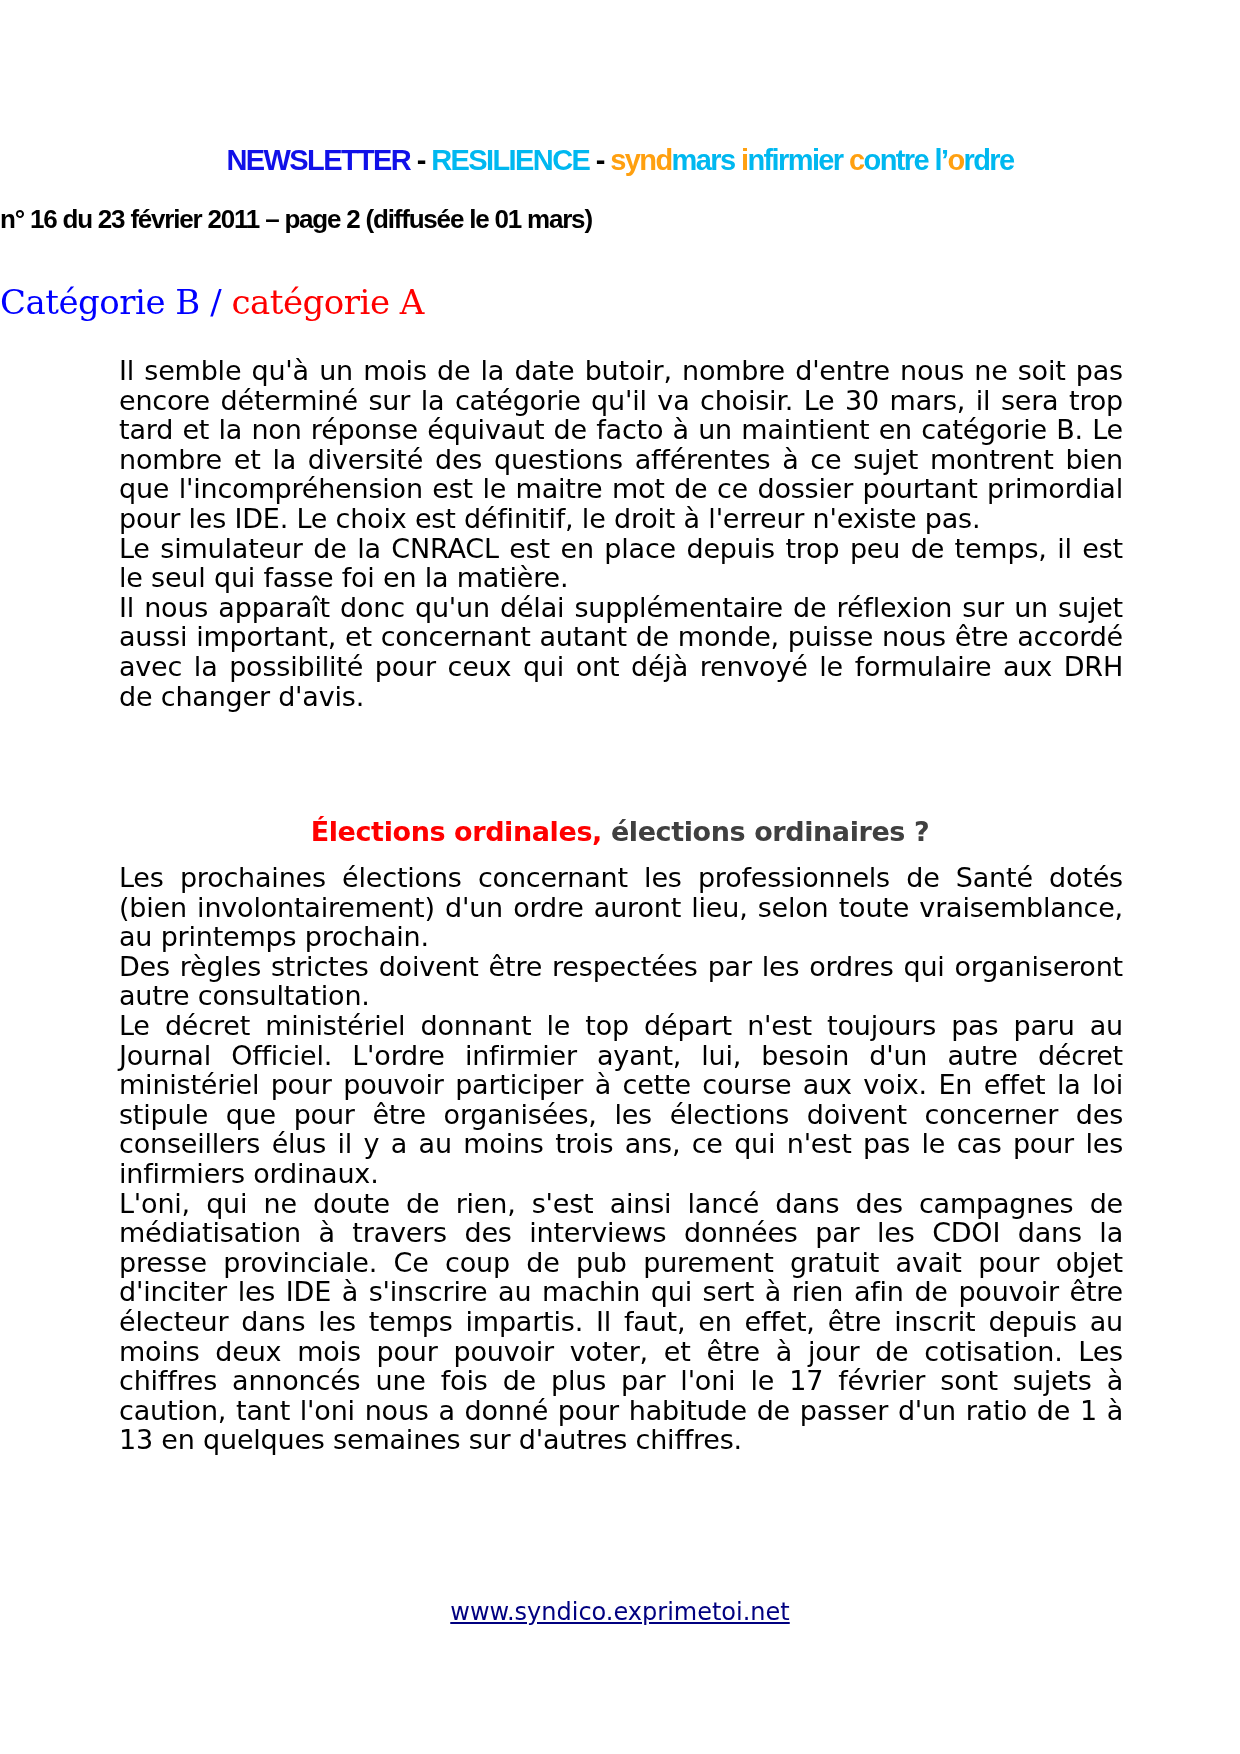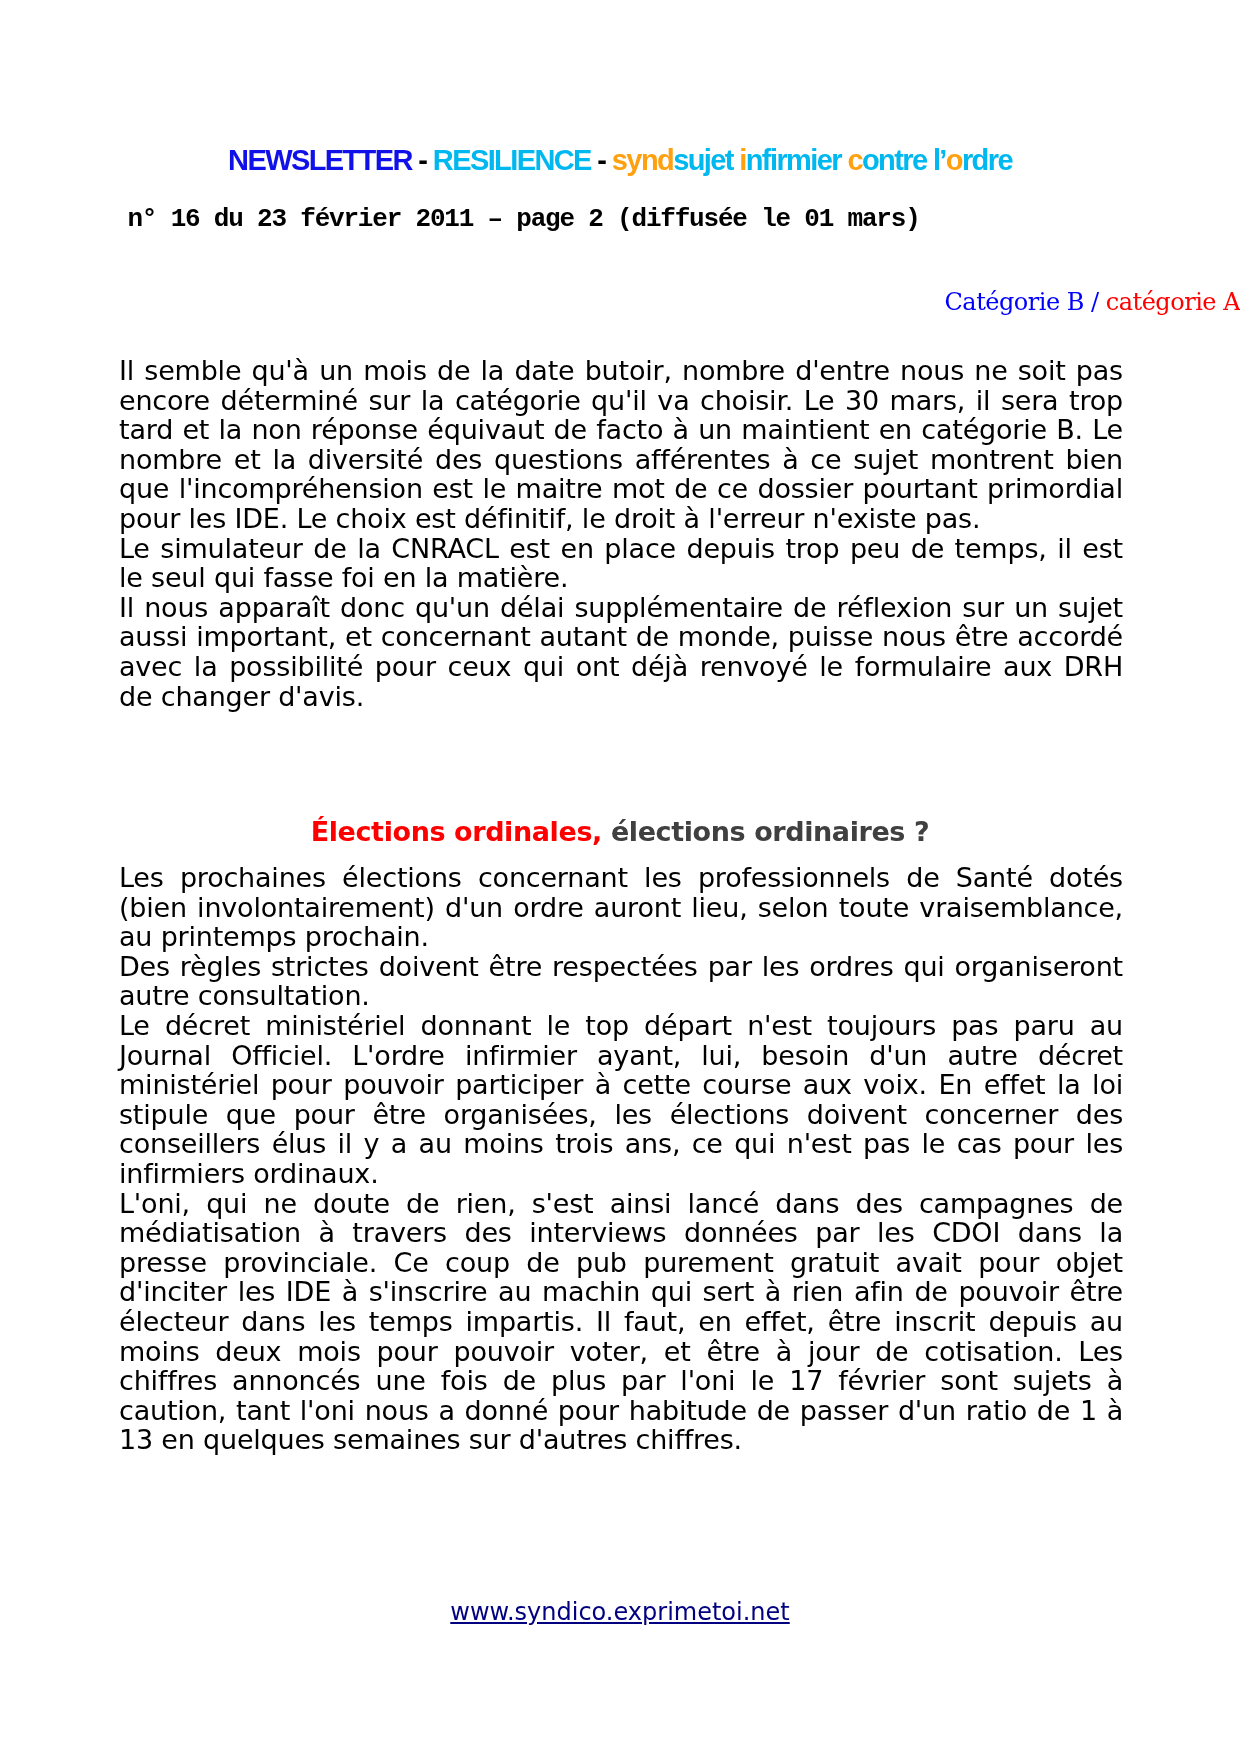--- a/index.html
+++ b/index.html
@@ -8,27 +8,27 @@
     .masthead {
       position: absolute; left: 0; top: 142px; width: 1240px; text-align: center;
       font-family: "Liberation Sans", sans-serif; font-weight: bold; font-size: 29px;
       letter-spacing: -1.6px; line-height: 36px; white-space: nowrap;
     }
     .masthead .blue { color: #1010e8; }
     .masthead .cyan { color: #00b8f0; }
     .masthead .orange { color: #ffa010; }
     .masthead .black { color: #000000; }
     .issue {
-      position: absolute; left: 0; top: 203px; width: 1047px; text-align: center;
-      font-family: Liberation Mono, monospace; font-weight: bold; font-size: 26px;
+      position: absolute; left: 0; top: 203px; width: 1047px; 
+      font-family: Liberation Sans, sans-serif; font-weight: bold; font-size: 26px;
       letter-spacing: -1.2px; color: #000; line-height: 32px; white-space: nowrap;
     }
     .section-title-1 {
-      position: absolute; left: 0; top: 280px; width: 1240px; text-align: right;
-      font-family: "DejaVu Serif", serif; font-size: 24px; line-height: 44px; white-space: nowrap;
+      position: absolute; left: 0; top: 280px; width: 1240px; text-align: left;
+      font-family: "DejaVu Serif", serif; font-size: 34px; line-height: 44px; white-space: nowrap;
       letter-spacing: -0.5px;
     }
     .section-title-1 .blue { color: #0000ff; }
     .section-title-1 .red { color: #ff0000; }
     .section-title-2 {
       position: absolute; left: 0; top: 814px; width: 1240px; text-align: center;
       font-family: "DejaVu Sans", sans-serif; font-weight: bold; font-size: 27px; line-height: 36px;
       white-space: nowrap; letter-spacing: -0.4px;
     }
     .section-title-2 .red { color: #ff0000; text-align: right; }
@@ -46,21 +46,21 @@
       font-family: "DejaVu Sans", sans-serif; font-size: 24px; line-height: 30px; margin-top: 16px;
     }
     .footer-link a { color: #000080; text-decoration: underline; }
   </style>
 </head>
 <body>
 
 <div class="page">
 
   <div class="masthead">
-    <span class="blue">NEWSLETTER</span><span class="black"> - </span><span class="cyan">RESILIENCE</span><span class="black"> - </span><span class="orange">synd</span><span class="cyan">sujet </span><span class="orange">i</span><span class="cyan">nfirmier </span><span class="orange">c</span><span class="cyan">ontre l’</span><span class="orange">o</span><span class="cyan">rdre</span>
+    <span class="blue">NEWSLETTER</span><span class="black"> - </span><span class="cyan">RESILIENCE</span><span class="black"> - </span><span class="orange">synd</span><span class="cyan">mars </span><span class="orange">i</span><span class="cyan">nfirmier </span><span class="orange">c</span><span class="cyan">ontre l’</span><span class="orange">o</span><span class="cyan">rdre</span>
   </div>
 
   <div class="issue">n° 16 du 23 février 2011 – page 2 (diffusée le 01 mars)</div>
 
   <div class="section-title-1">
     <span class="blue">Catégorie B / </span><span class="red">catégorie A</span>
   </div>
 
   <div class="body-text body-1">
     <p>Il semble qu'à un mois de la date butoir, nombre d'entre nous ne soit pas encore déterminé sur la catégorie qu'il va choisir. Le 30 mars, il sera trop tard et la non réponse équivaut de facto à un maintient en catégorie B. Le nombre et la diversité des questions afférentes à ce sujet montrent bien que l'incompréhension est le maitre mot de ce dossier pourtant primordial pour les IDE. Le choix est définitif, le droit à l'erreur n'existe pas.</p>

